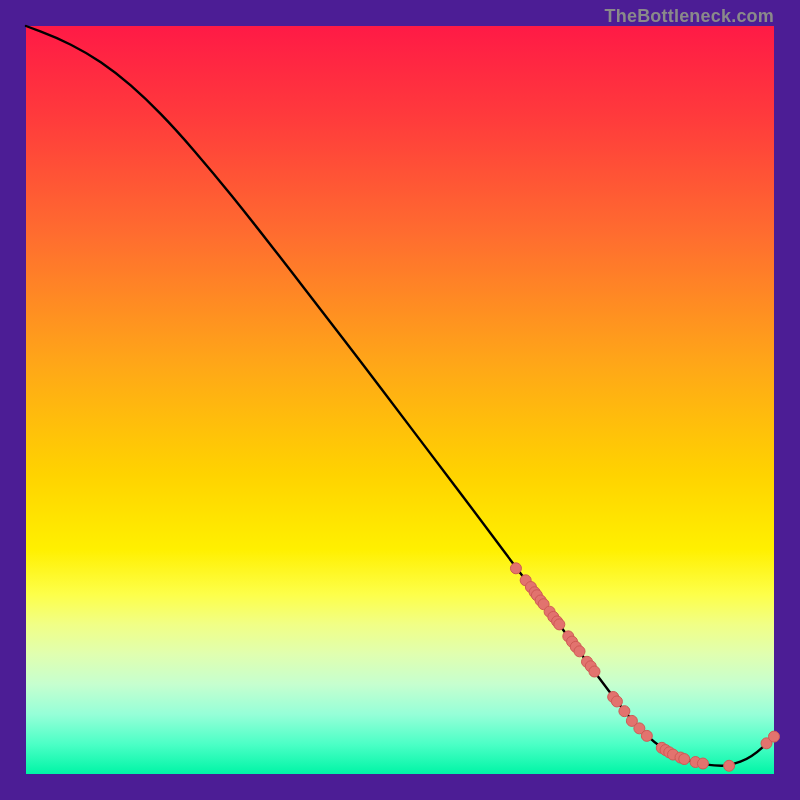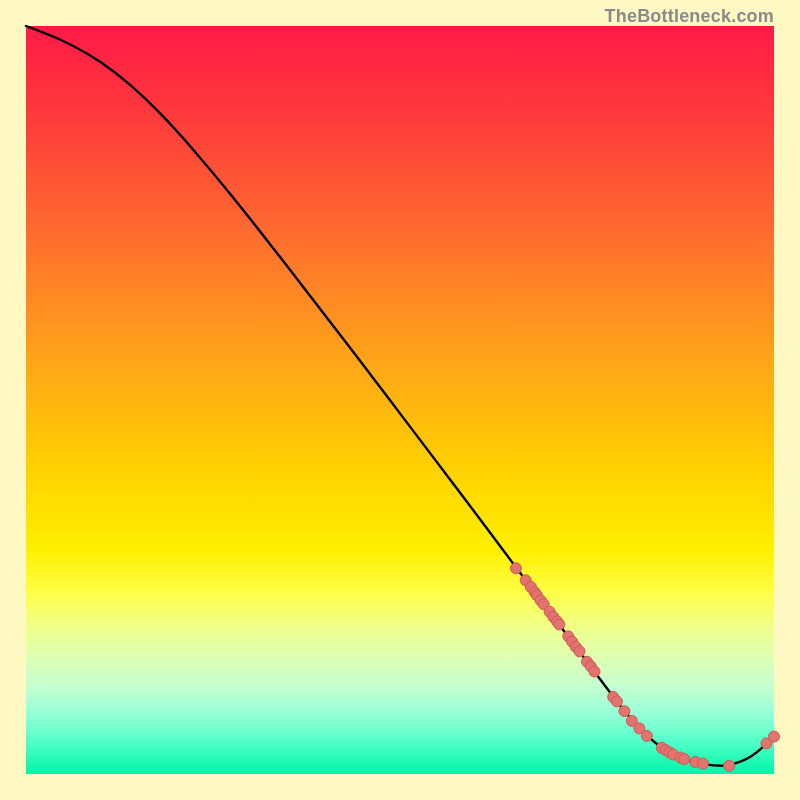--- a/index.html
+++ b/index.html
@@ -7,21 +7,21 @@
     padding: 0;
     width: 800px;
     height: 800px;
     background: #000;
     overflow: hidden;
   }
   .stage {
     position: relative;
     width: 800px;
     height: 800px;
-    background: #fef9c3;
+    background: #4c1d95;
   }
   .plot-area {
     position: absolute;
     left: 26px;
     top: 26px;
     width: 748px;
     height: 748px;
     background: linear-gradient(to bottom,
       #ff1a46 0%,
       #ff3a3c 12%,

